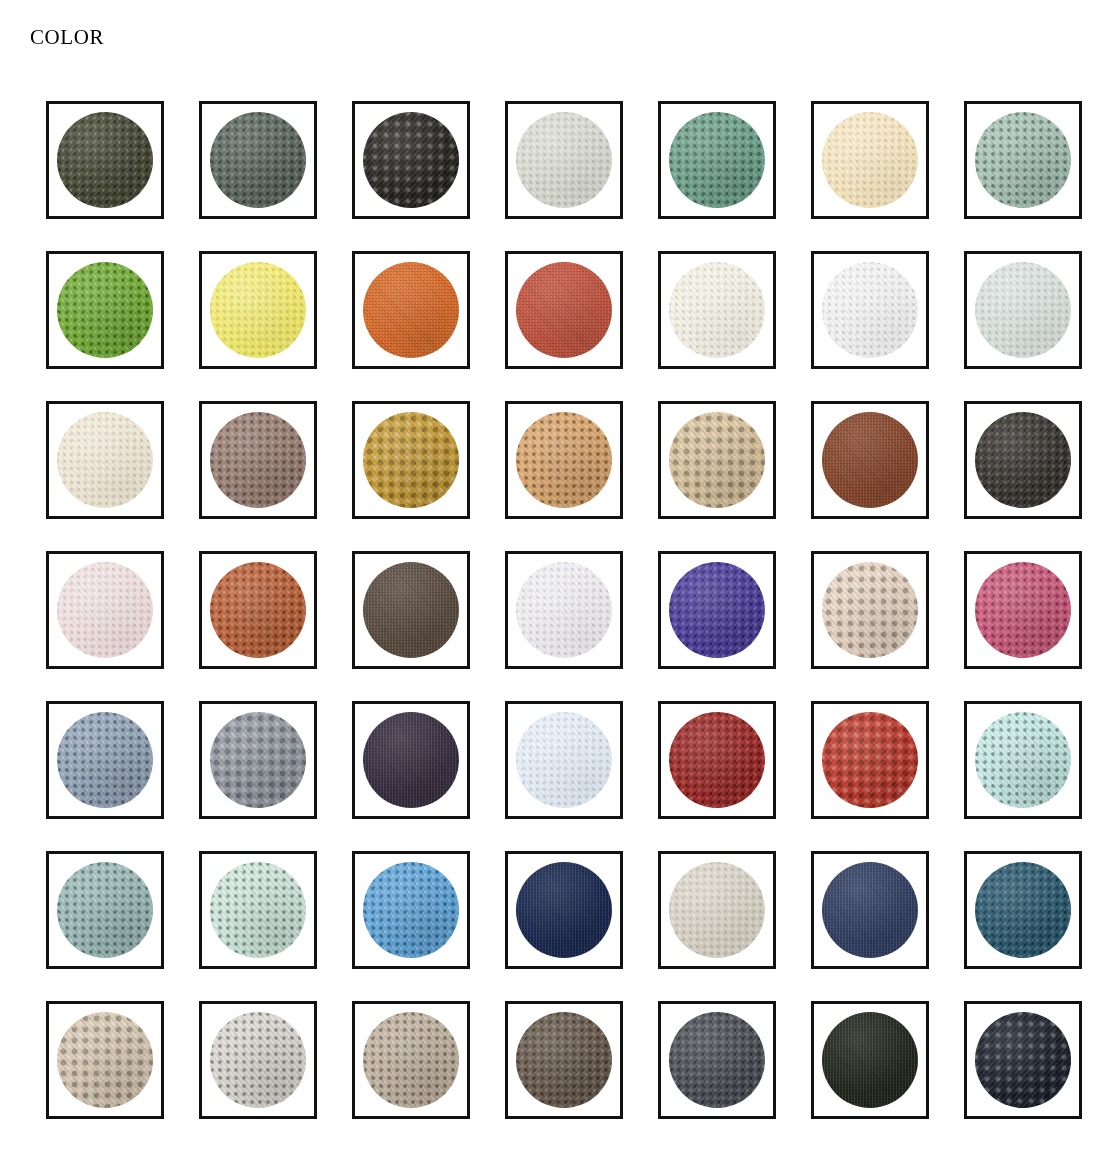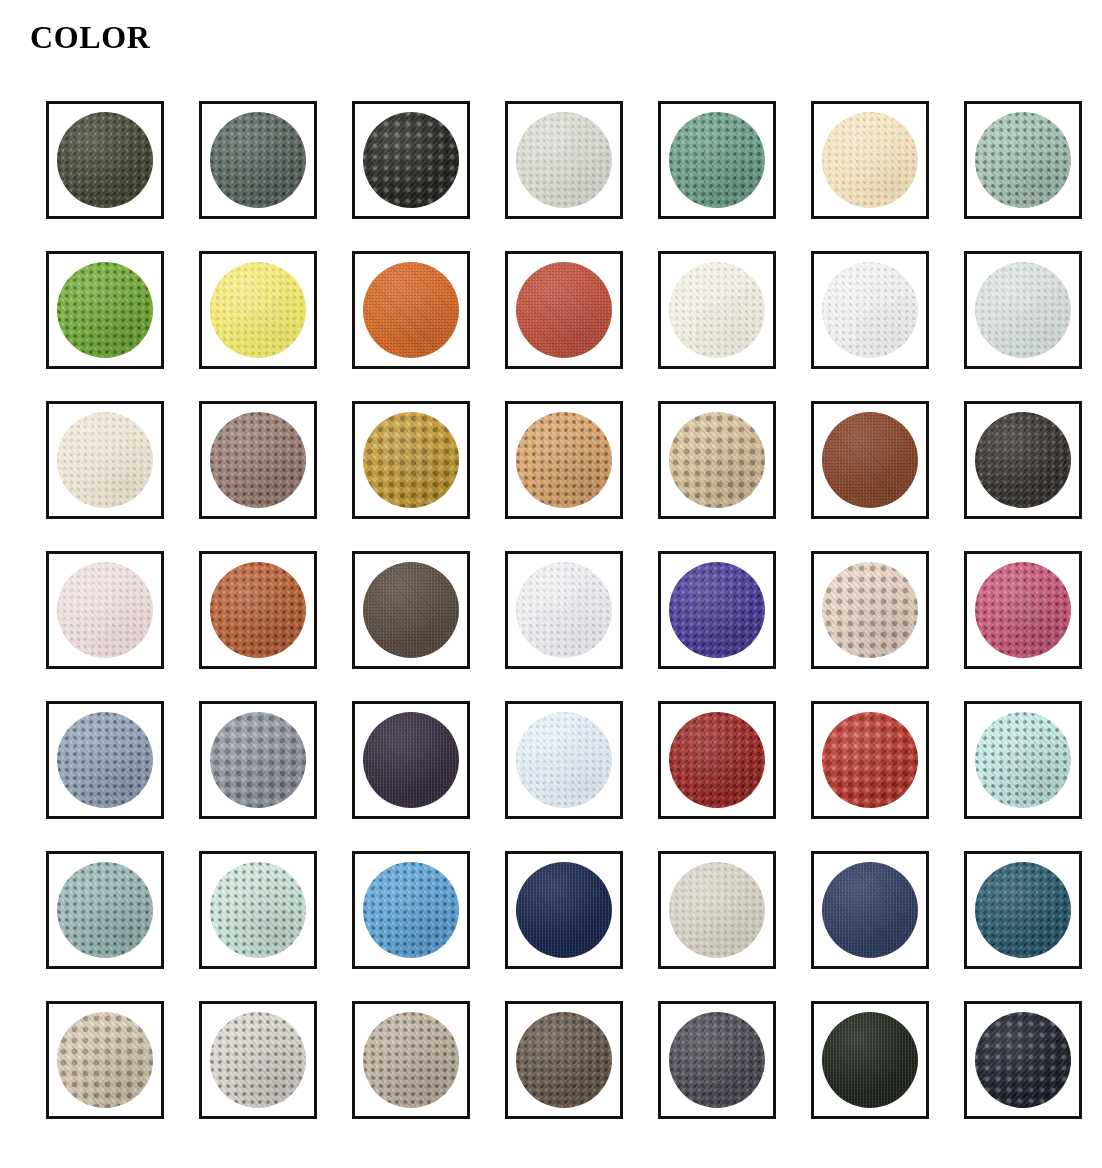--- a/index.html
+++ b/index.html
@@ -19,22 +19,22 @@
     width: 1102px;
     height: 1168px;
     background: #ffffff;
     overflow: hidden;
   }
   .page-title {
     position: absolute;
     left: 30px;
     top: 18px;
     font-family: "Liberation Serif", "DejaVu Serif", serif;
-    font-size: 32px;
-    font-weight: 700;
+    font-size: 21px;
+    font-weight: 400;
     letter-spacing: 0.6px;
     color: #000000;
     line-height: 38px;
     white-space: nowrap;
   }
   .swatch-grid {
     position: absolute;
     left: 46px;
     top: 101px;
     width: 1036px;

